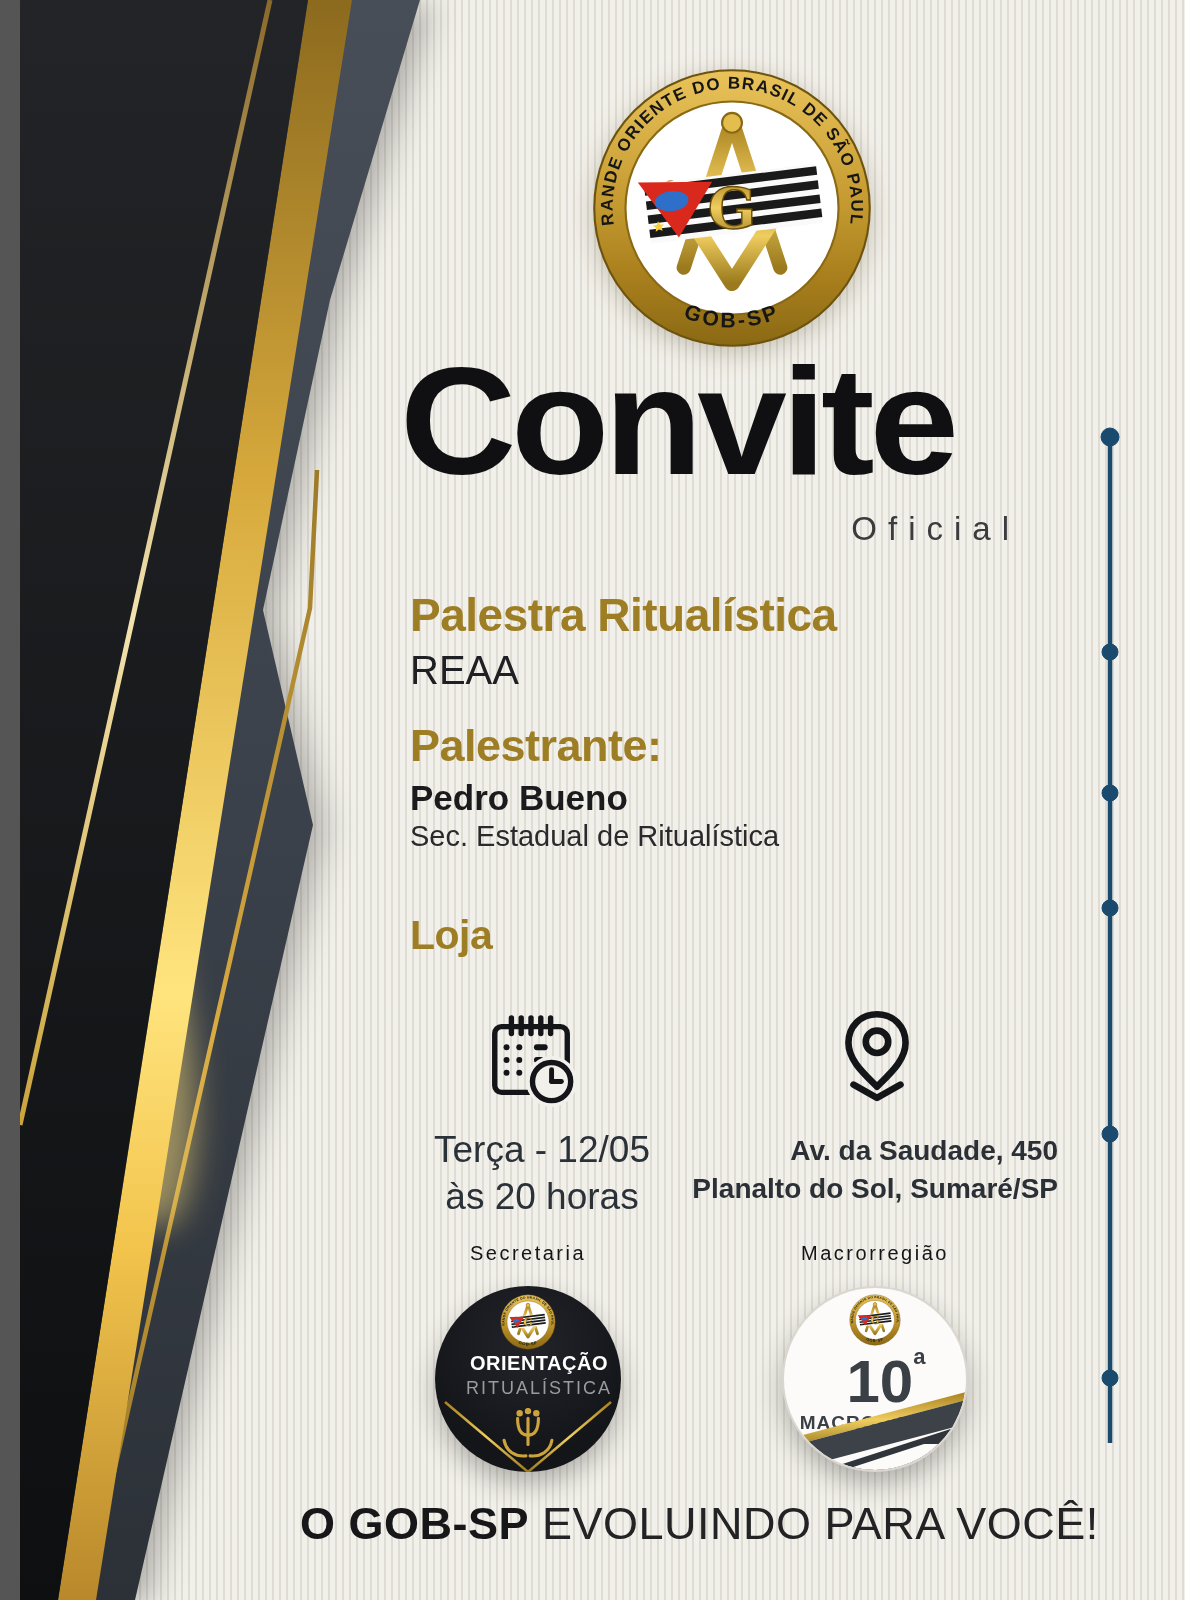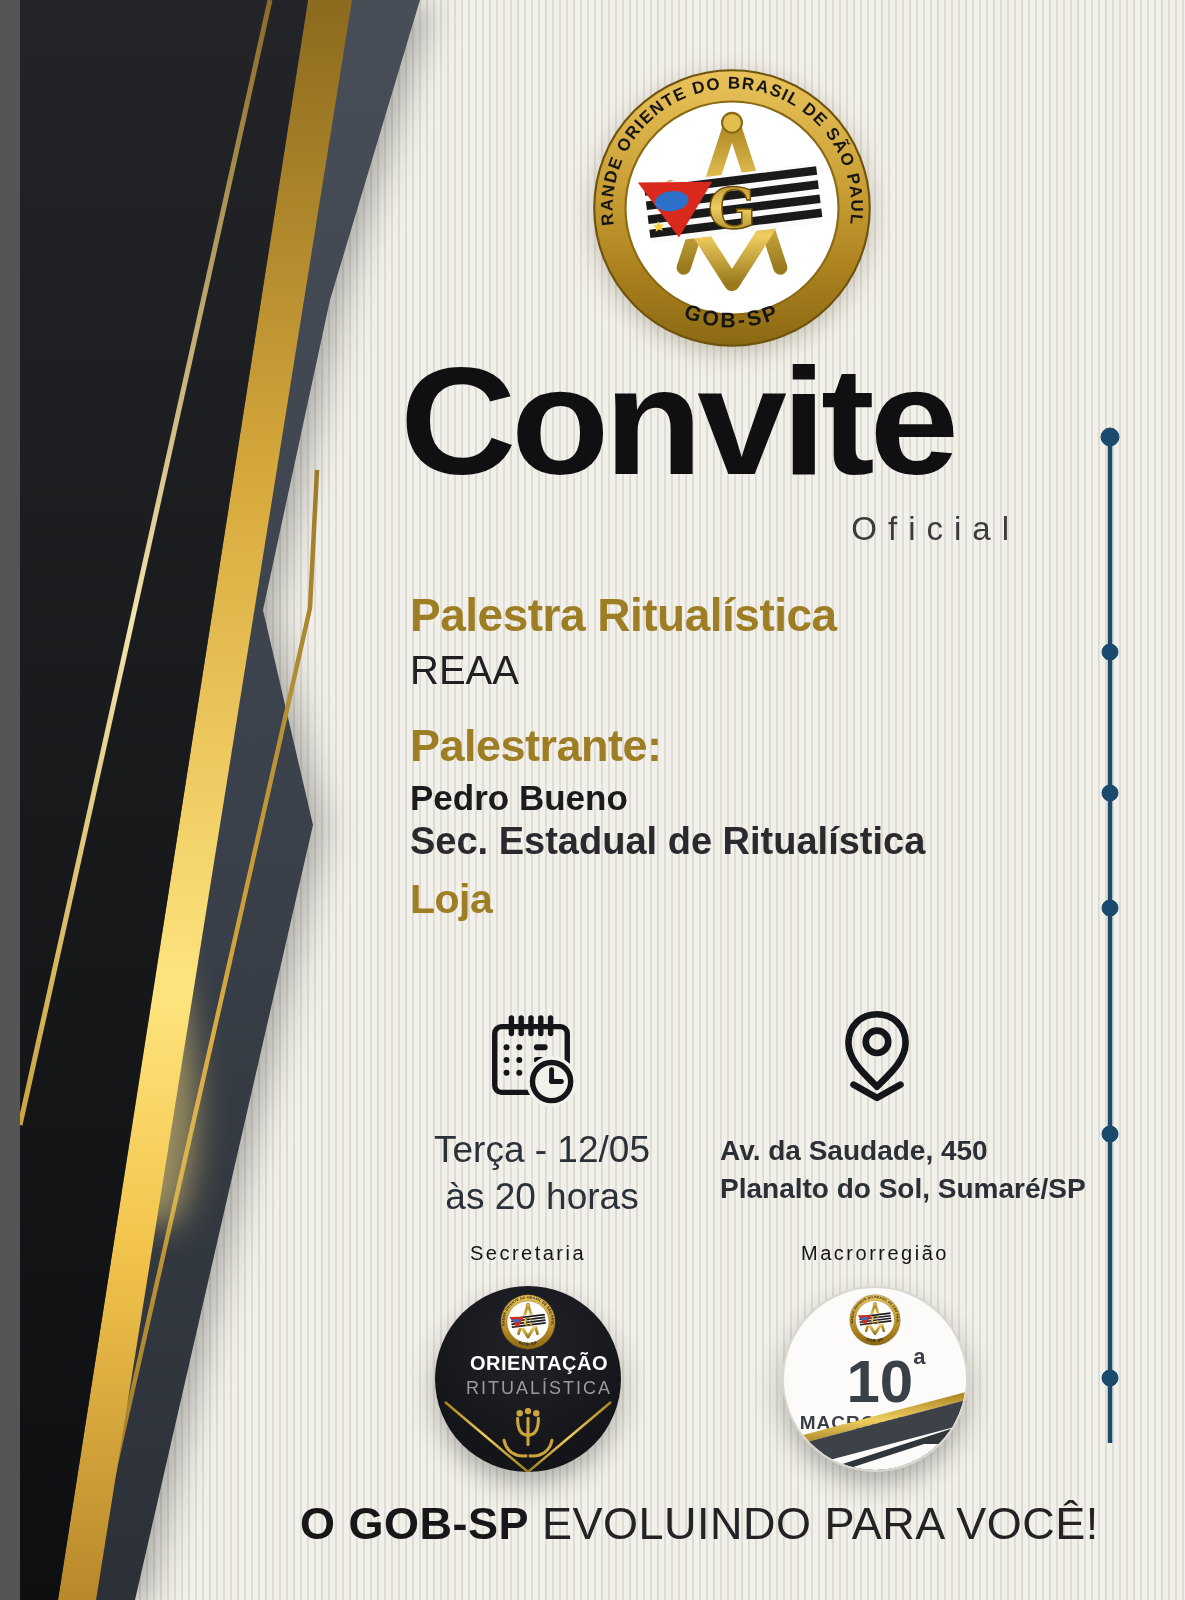--- a/index.html
+++ b/index.html
@@ -21,30 +21,30 @@
   }
   .title-sub{
     left:640px; top:510px; width:360px; text-align:right;
     font-size:33px; font-weight:500; letter-spacing:11px; color:#3c3c3f;
   }
   .gold-h{color:#9e7e24; font-weight:800; letter-spacing:-.5px;}
   .h-topic{left:390px; top:588px; font-size:46px;}
   .t-rite{left:390px; top:648px; font-size:40px; font-weight:500; color:#202024;}
   .h-speaker{left:390px; top:720px; font-size:45px;}
   .t-name{left:390px; top:778px; font-size:35px; font-weight:800; color:#1b1b1e;}
-  .t-role{left:390px; top:820px; font-size:38px; font-weight:700; color:#2a2a2e;}
-  .h-lodge{left:390px; top:876px; font-size:41px;}
+  .t-role{left:390px; top:820px; font-size:29px; font-weight:400; color:#2a2a2e;}
+  .h-lodge{left:390px; top:912px; font-size:41px;}
   .t-lodge{left:390px; top:918px; font-size:36px; font-weight:500; color:#202024;}
   .t-date{
     left:372px; top:1126px; width:300px; text-align:center;
     font-size:37px; font-weight:500; line-height:1.28; color:#2b3138;
   }
   .t-venue{
-    left:672px; top:1132px; width:366px; text-align:left;
-    font-size:28px; font-weight:800; line-height:1.35; color:#2b3036;padding-left:28px;
+    left:672px; top:1132px; width:366px; text-align:right;
+    font-size:28px; font-weight:800; line-height:1.35; color:#2b3036;
   }
   .lbl{font-size:20px; font-weight:400; letter-spacing:2.5px; color:#151518; text-align:center;}
   .lbl-sec{left:398px; top:1242px; width:220px;}
   .lbl-mac{left:725px; top:1242px; width:260px;}
   .badge{
     width:186px; height:186px; border-radius:50%;
     box-shadow:0 12px 26px rgba(30,30,30,.30);
   }
   .badge-black{
     left:415px; top:1286px; background:radial-gradient(circle at 50% 32%, #23242a 0%, #141519 70%);

